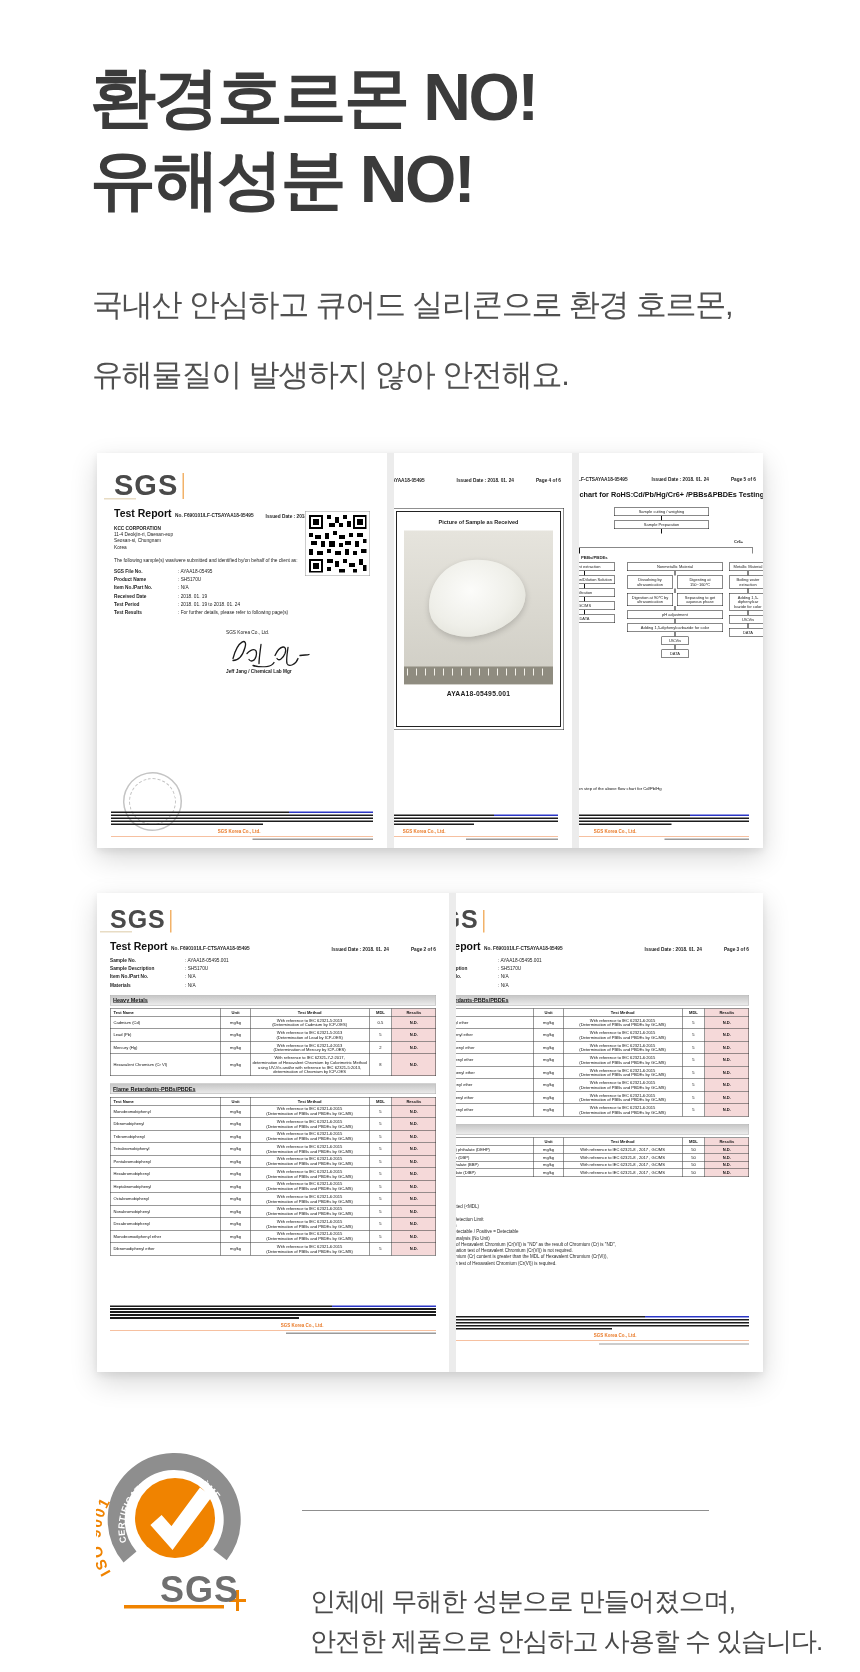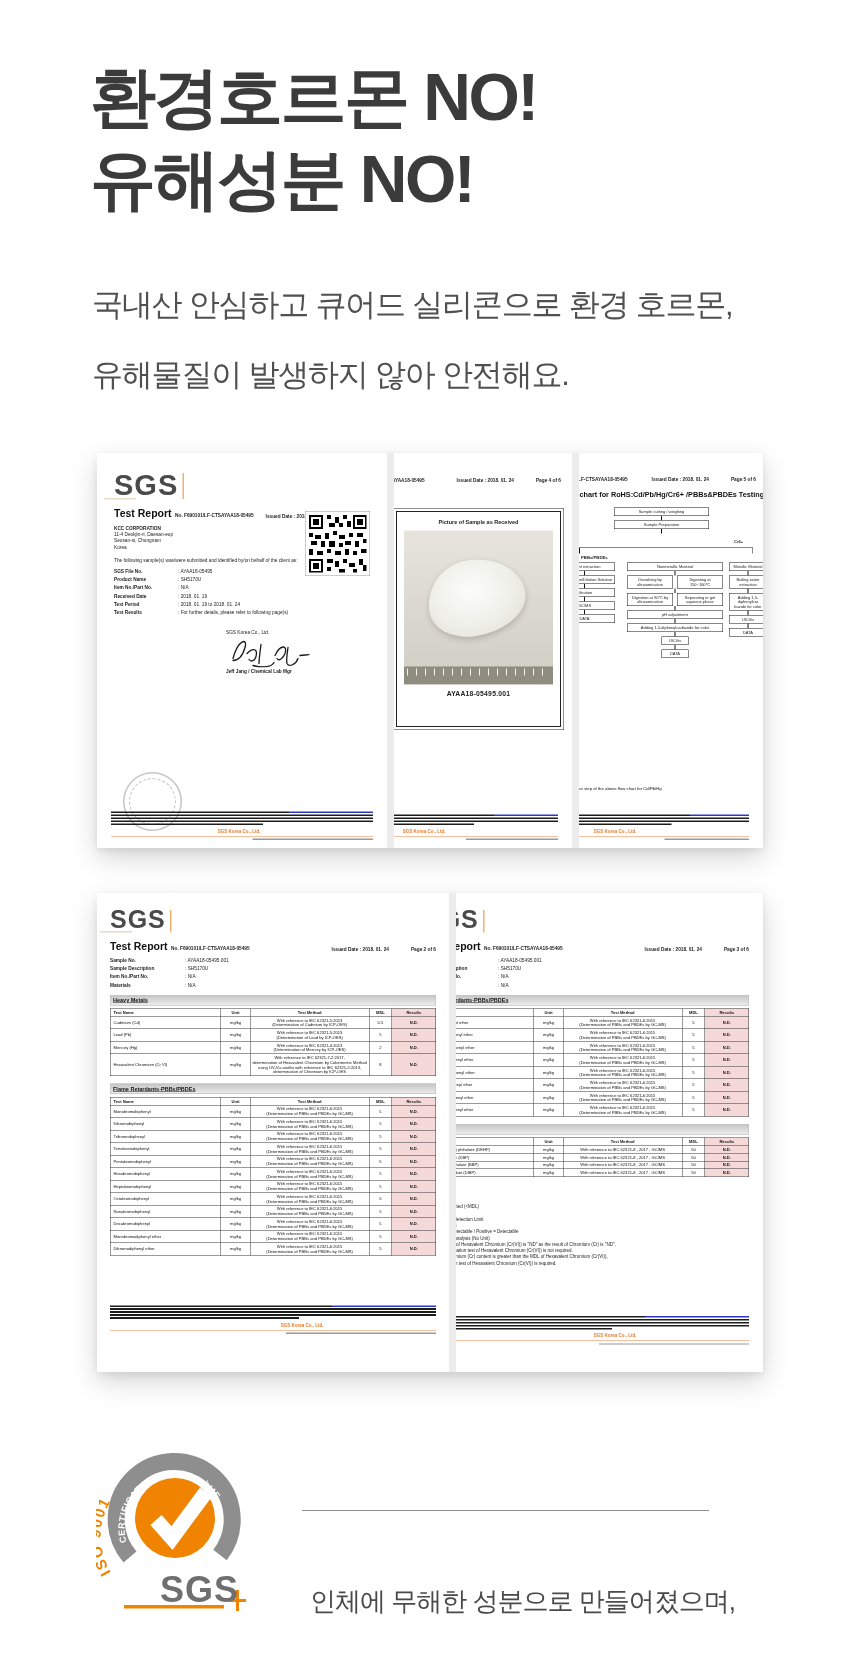--- a/index.html
+++ b/index.html
@@ -849,15 +849,16 @@
       <path d="M 60,78 L 76,96 L 110,50" fill="none" stroke="#ffffff" stroke-width="15"></path>
       <rect x="28" y="163" width="100" height="3.5" fill="#f08300"></rect>
       <rect x="140" y="148" width="3" height="21" fill="#f08300"></rect>
       <rect x="133" y="157" width="17" height="3" fill="#f08300"></rect>
       <text x="64" y="160" font-size="36" font-weight="bold" fill="#6f6f6f" letter-spacing="1">SGS</text>
     </svg>
   </div>
   <div class="sgs-divider"></div>
   <p class="sgs-desc">
     <span class="line">인체에 무해한 성분으로 만들어졌으며,</span>
+    <span class="line">안전한 제품으로 안심하고 사용할 수 있습니다.</span>
   </p>
 
 </div>
 
 </body></html>

